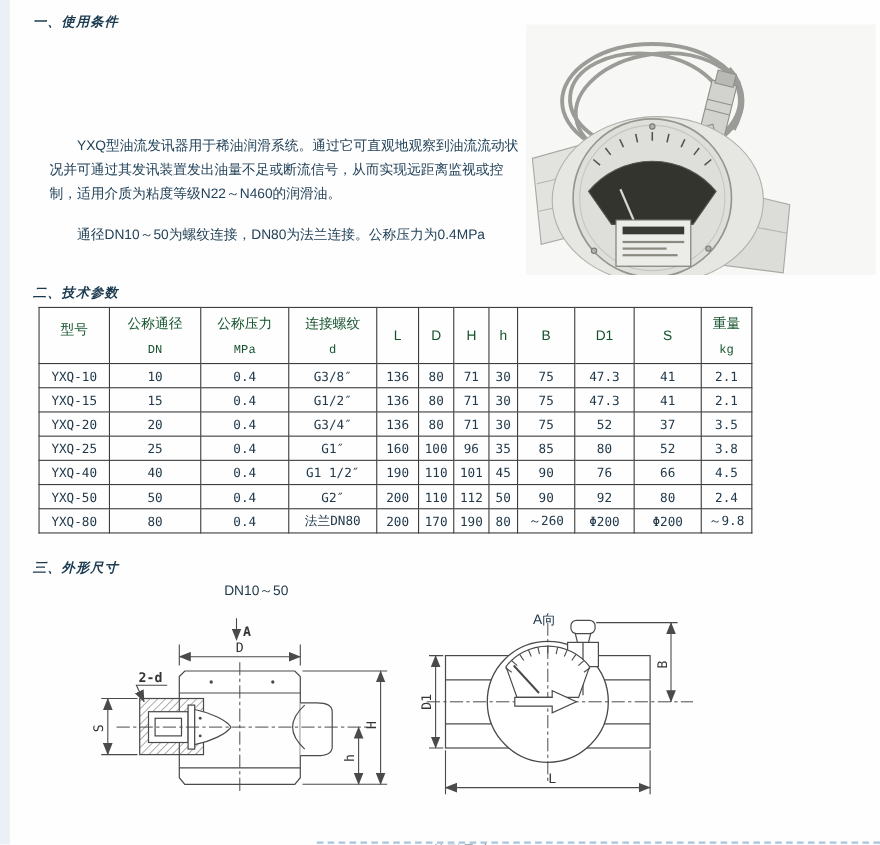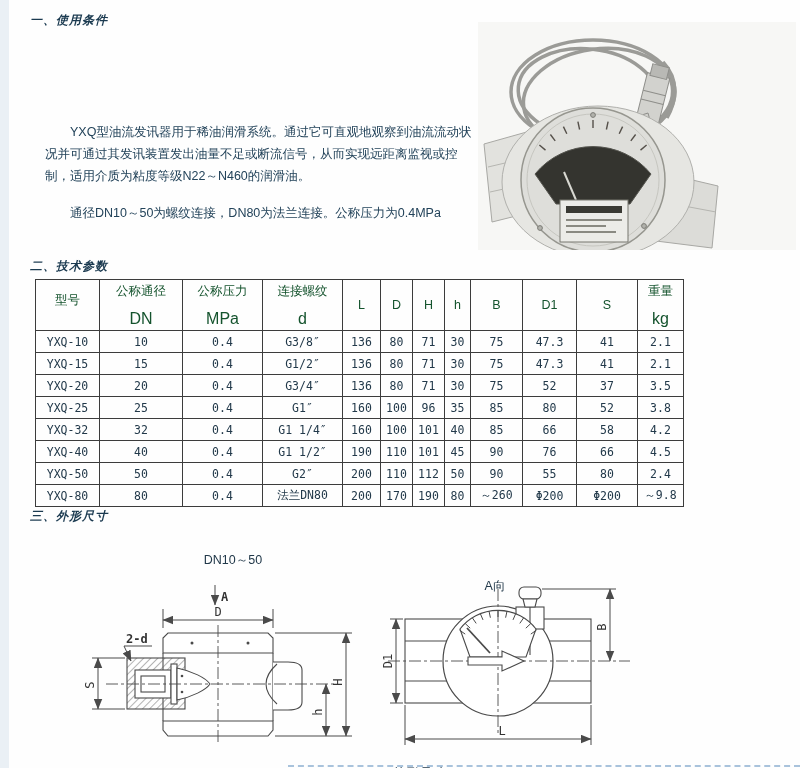--- a/index.html
+++ b/index.html
@@ -10,23 +10,23 @@
   .sec-heading { position:absolute; margin:0; font-size:12px; font-weight:bold; color:#1b3a50; letter-spacing:1px;font-style:italic; }
   #h-usage { left:30px; top:12px; }
   #h-specs { left:30px; top:258px;text-align:center; }
   #h-dims  { left:30px; top:508px; }
   .paras { position:absolute; left:30px; top:106px; width:464px; font-size:12.5px; line-height:22px; color:#23435a; }
   .paras p { margin:15px; text-indent:2em; }
   .photo { position:absolute; left:478px; top:22px; width:318px; height:228px; }
   table.specs { position:absolute; left:35px; top:279px; width:648px; border-collapse:collapse; table-layout:fixed; color:#22394a; }
   .specs th, .specs td { border:1px solid #3c3c3c; text-align:center; vertical-align:middle; padding:0; font-weight:normal; overflow:hidden; }
   .specs th { height:50px; font-size:12.5px; color:#14532d; }
-  .specs th .sub { font-size:16px; font-family:Liberation Sans, sans-serif; margin-top:10px; }
+  .specs th .sub { font-size:11px; font-family:Liberation Mono, monospace; margin-top:10px; }
   .specs td { height:21px; font-size:11.5px; font-family:"DejaVu Sans Mono",monospace; }
-  .drawings { position:absolute; left:40px; top:526px; width:720px; height:212px;margin-top:23px; }
+  .drawings { position:absolute; left:40px; top:526px; width:720px; height:212px; }
   .caption { position:absolute; left:322px; top:765px; font-size:12.5px; color:#22394a; letter-spacing:1px; }
   .dlab { font:12px "DejaVu Sans Mono",monospace; fill:#333333; }
   .dlab-b { font:bold 12px "DejaVu Sans Mono",monospace; fill:#333333; }
   .clab { font:12.5px "Liberation Sans","DejaVu Sans",sans-serif; fill:#22394a; }
 </style>
 </head>
 <body>
 
 <div id="page">
   <div class="left-strip"></div>
@@ -208,34 +208,20 @@
           <td>160</td>
           <td>100</td>
           <td>96</td>
           <td>35</td>
           <td>85</td>
           <td>80</td>
           <td>52</td>
           <td>3.8</td>
         </tr>
         <tr>
-          <td>YXQ-32</td>
-          <td>32</td>
-          <td>0.4</td>
-          <td>G1 1/4″</td>
-          <td>160</td>
-          <td>100</td>
-          <td>101</td>
-          <td>40</td>
-          <td>85</td>
-          <td>66</td>
-          <td>58</td>
-          <td>4.2</td>
-        </tr>
-        <tr>
           <td>YXQ-40</td>
           <td>40</td>
           <td>0.4</td>
           <td>G1 1/2″</td>
           <td>190</td>
           <td>110</td>
           <td>101</td>
           <td>45</td>
           <td>90</td>
           <td>76</td>
@@ -245,21 +231,21 @@
         <tr>
           <td>YXQ-50</td>
           <td>50</td>
           <td>0.4</td>
           <td>G2″</td>
           <td>200</td>
           <td>110</td>
           <td>112</td>
           <td>50</td>
           <td>90</td>
-          <td>55</td>
+          <td>92</td>
           <td>80</td>
           <td>2.4</td>
         </tr>
         <tr>
           <td>YXQ-80</td>
           <td>80</td>
           <td>0.4</td>
           <td>法兰DN80</td>
           <td>200</td>
           <td>170</td>

